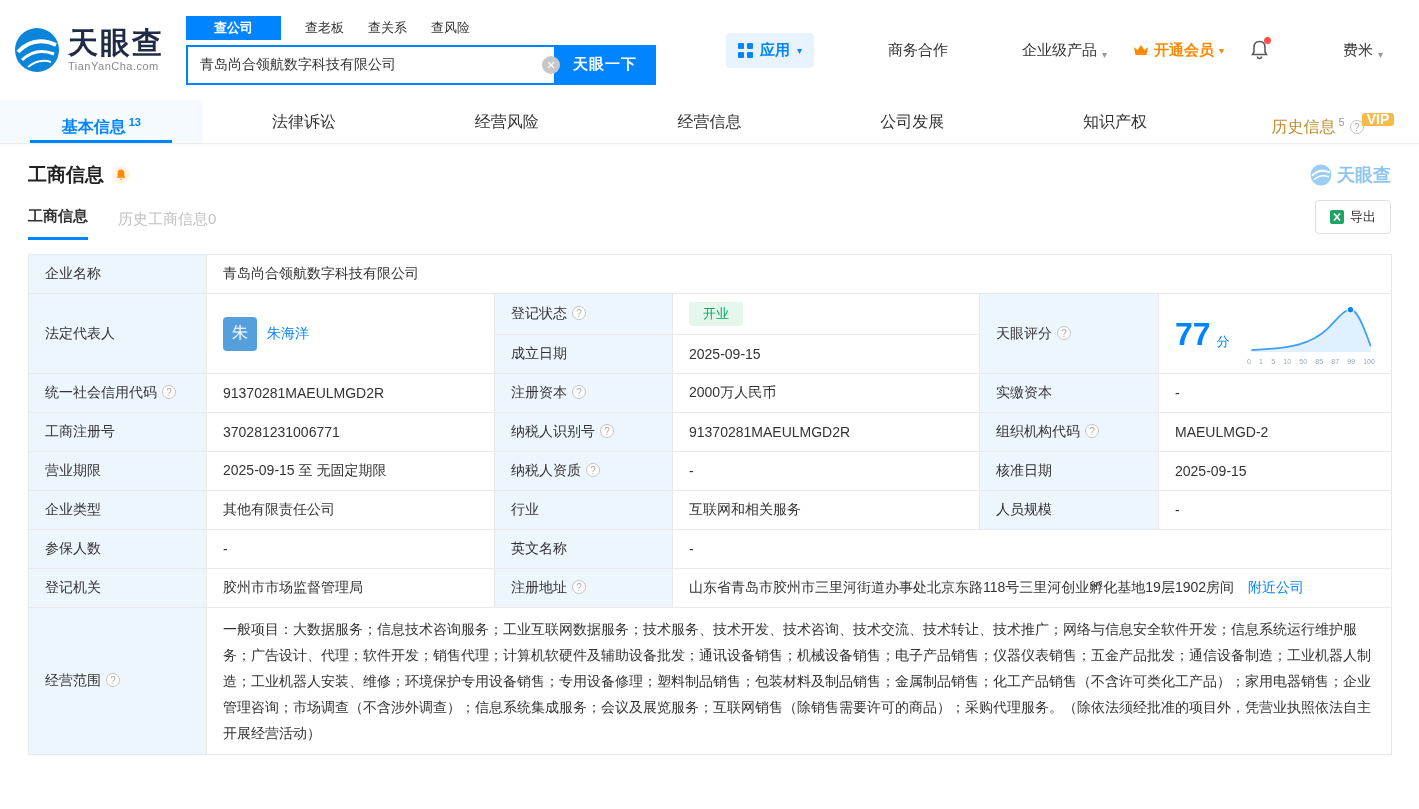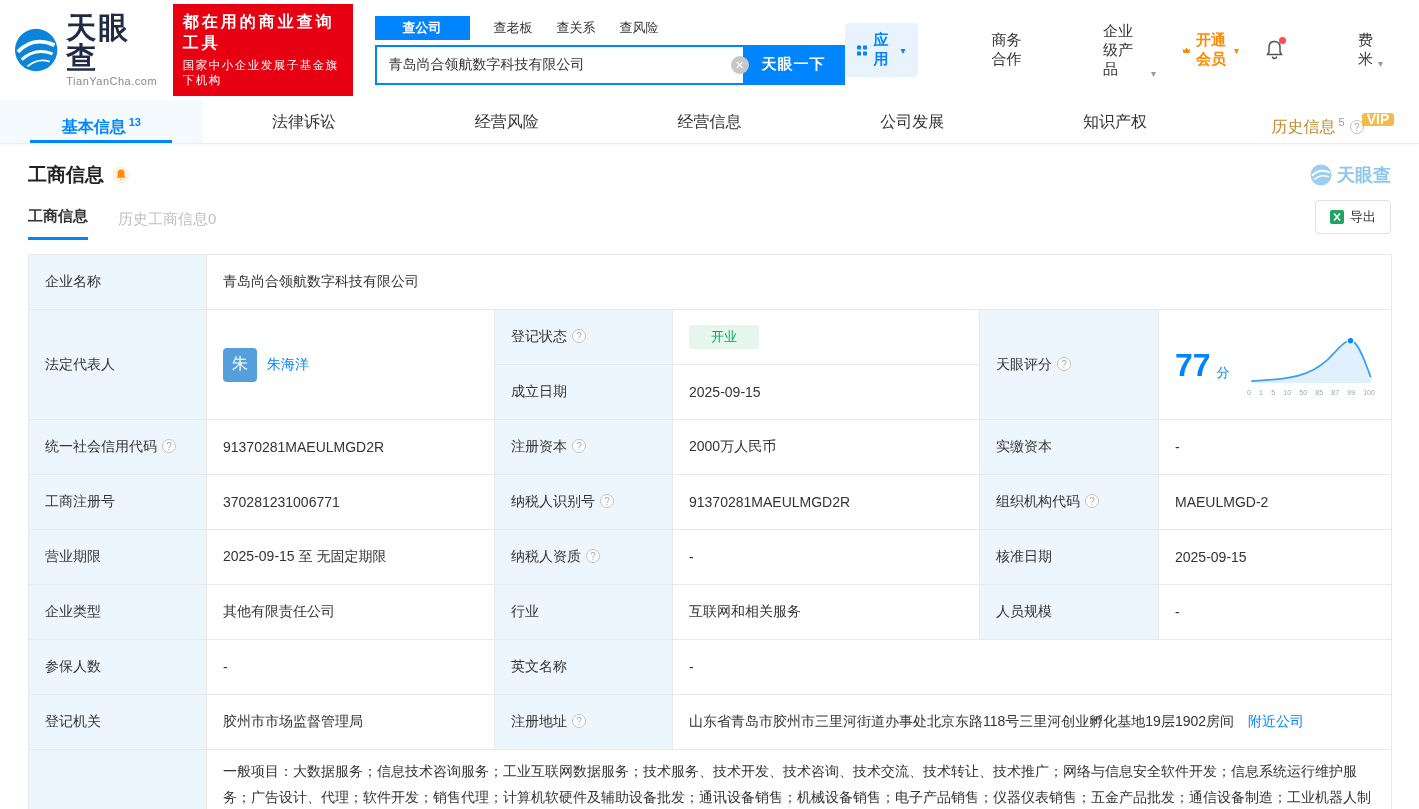--- a/index.html
+++ b/index.html
@@ -67,26 +67,26 @@
   
   .subtabs-row { display:flex; align-items:flex-end; margin:14px 28px 0; position:relative; height:38px; }
   .subtab { font-size:15px; cursor:pointer; padding-bottom:11px; }
   .subtab.active { color:#333; font-weight:bold; border-bottom:3px solid #0084ff; }
   .subtab.inactive { color:#c0c0c0; margin-left:30px; }
   .export-btn { position:absolute; right:0; top:-2px; display:flex; align-items:center; gap:6px;
     border:1px solid #e0e0e0; border-radius:4px; padding:7px 14px; font-size:13px; color:#333;
     background:#fff; cursor:pointer; }
   
   .info-table { width:1363px; margin:14px 28px 0; border-collapse:collapse; table-layout:fixed; font-size:14px; }
-  .info-table td { border:1px solid #e9e9e9; padding:8px 16px; height:55px; vertical-align:middle; word-break:break-all; }
+  .info-table td { border:1px solid #e9e9e9; padding:8px 16px; height:39px; vertical-align:middle; word-break:break-all; }
   .info-table td.lbl { background:#eef6fd; color:#333; }
   .val { color:#333; }
   .link { color:#0084ff; cursor:pointer; }
   .status-badge { display:inline-block; background:#e5f6ec; color:#00a862; font-size:13px;
-    padding:3px 22px; border-radius:2px; }
+    padding:3px 14px; border-radius:2px; }
   .rep-cell { display:flex; align-items:center; gap:10px; }
   .avatar { width:34px; height:34px; background:#569fdd; color:#fff; border-radius:4px;
     font-size:16px; display:flex; align-items:center; justify-content:center; cursor:pointer; flex:0 0 34px; }
   .score-cell { display:flex; align-items:center; gap:6px; }
   .score-num { font-size:32px; font-weight:bold; color:#0084ff; line-height:34px; }
   .score-unit { font-size:13px; color:#0084ff; margin-top:16px; }
   .score-chart { margin-left:auto; }
   .ticks { display:flex; justify-content:space-between; width:128px; font-size:7px; color:#9aa7b5; margin-top:1px; }
   .scope-cell { line-height:26px; height:auto; }
   .addr-link { margin-left:10px; white-space:nowrap; }
@@ -101,24 +101,20 @@
       <path d="M4,25 Q20,8 42,18" stroke="#fff" stroke-width="4" fill="none"></path>
       <path d="M8,33 Q22,20 40,27" stroke="#fff" stroke-width="3" fill="none"></path>
       <path d="M14,40 Q25,31 37,35" stroke="#fff" stroke-width="2" fill="none"></path>
     </svg>
     <div>
       <div class="logo-txt-main">天眼查</div>
       <div class="logo-txt-sub">TianYanCha.com</div>
     </div>
   </div>
 
-  <div class="banner">
-    <div class="banner-l1">都在用的商业查询工具</div>
-    <div class="banner-l2">国家中小企业发展子基金旗下机构</div>
-  </div>
 
   <div class="search-area">
     <div class="search-tabs">
       <span class="search-tab active">查公司</span>
       <span class="search-tab">查老板</span>
       <span class="search-tab">查关系</span>
       <span class="search-tab">查风险</span>
     </div>
     <div class="search-row">
       <input class="search-input" type="text" value="青岛尚合领航数字科技有限公司" style="">

